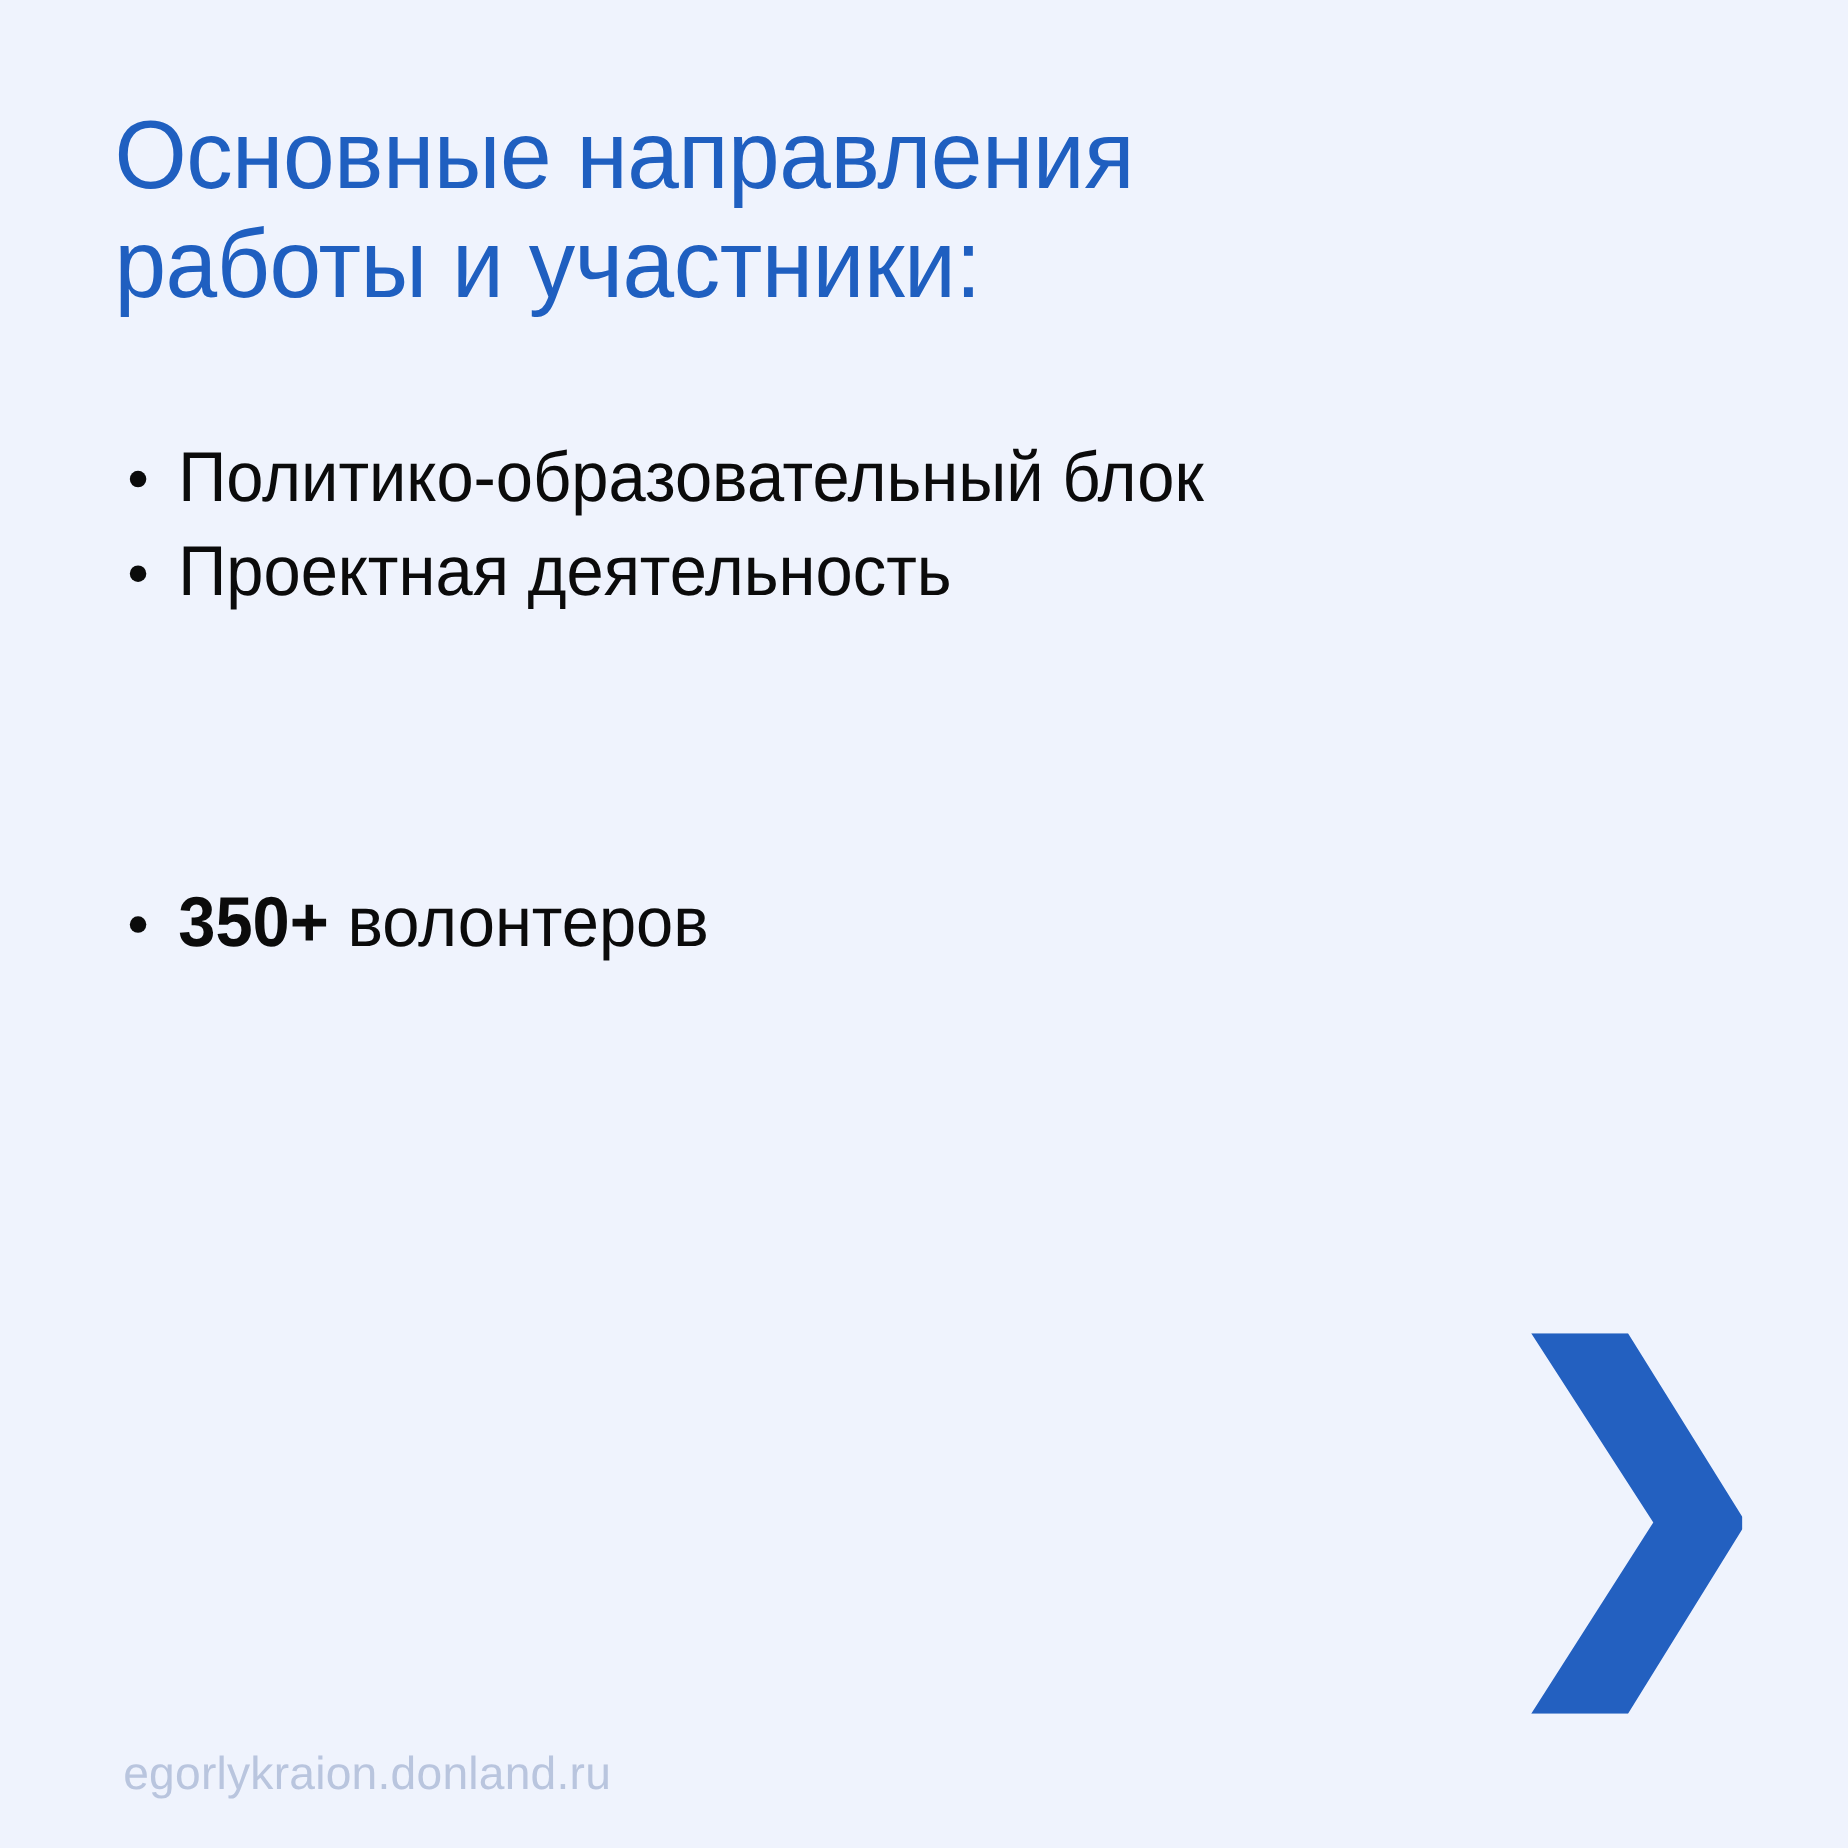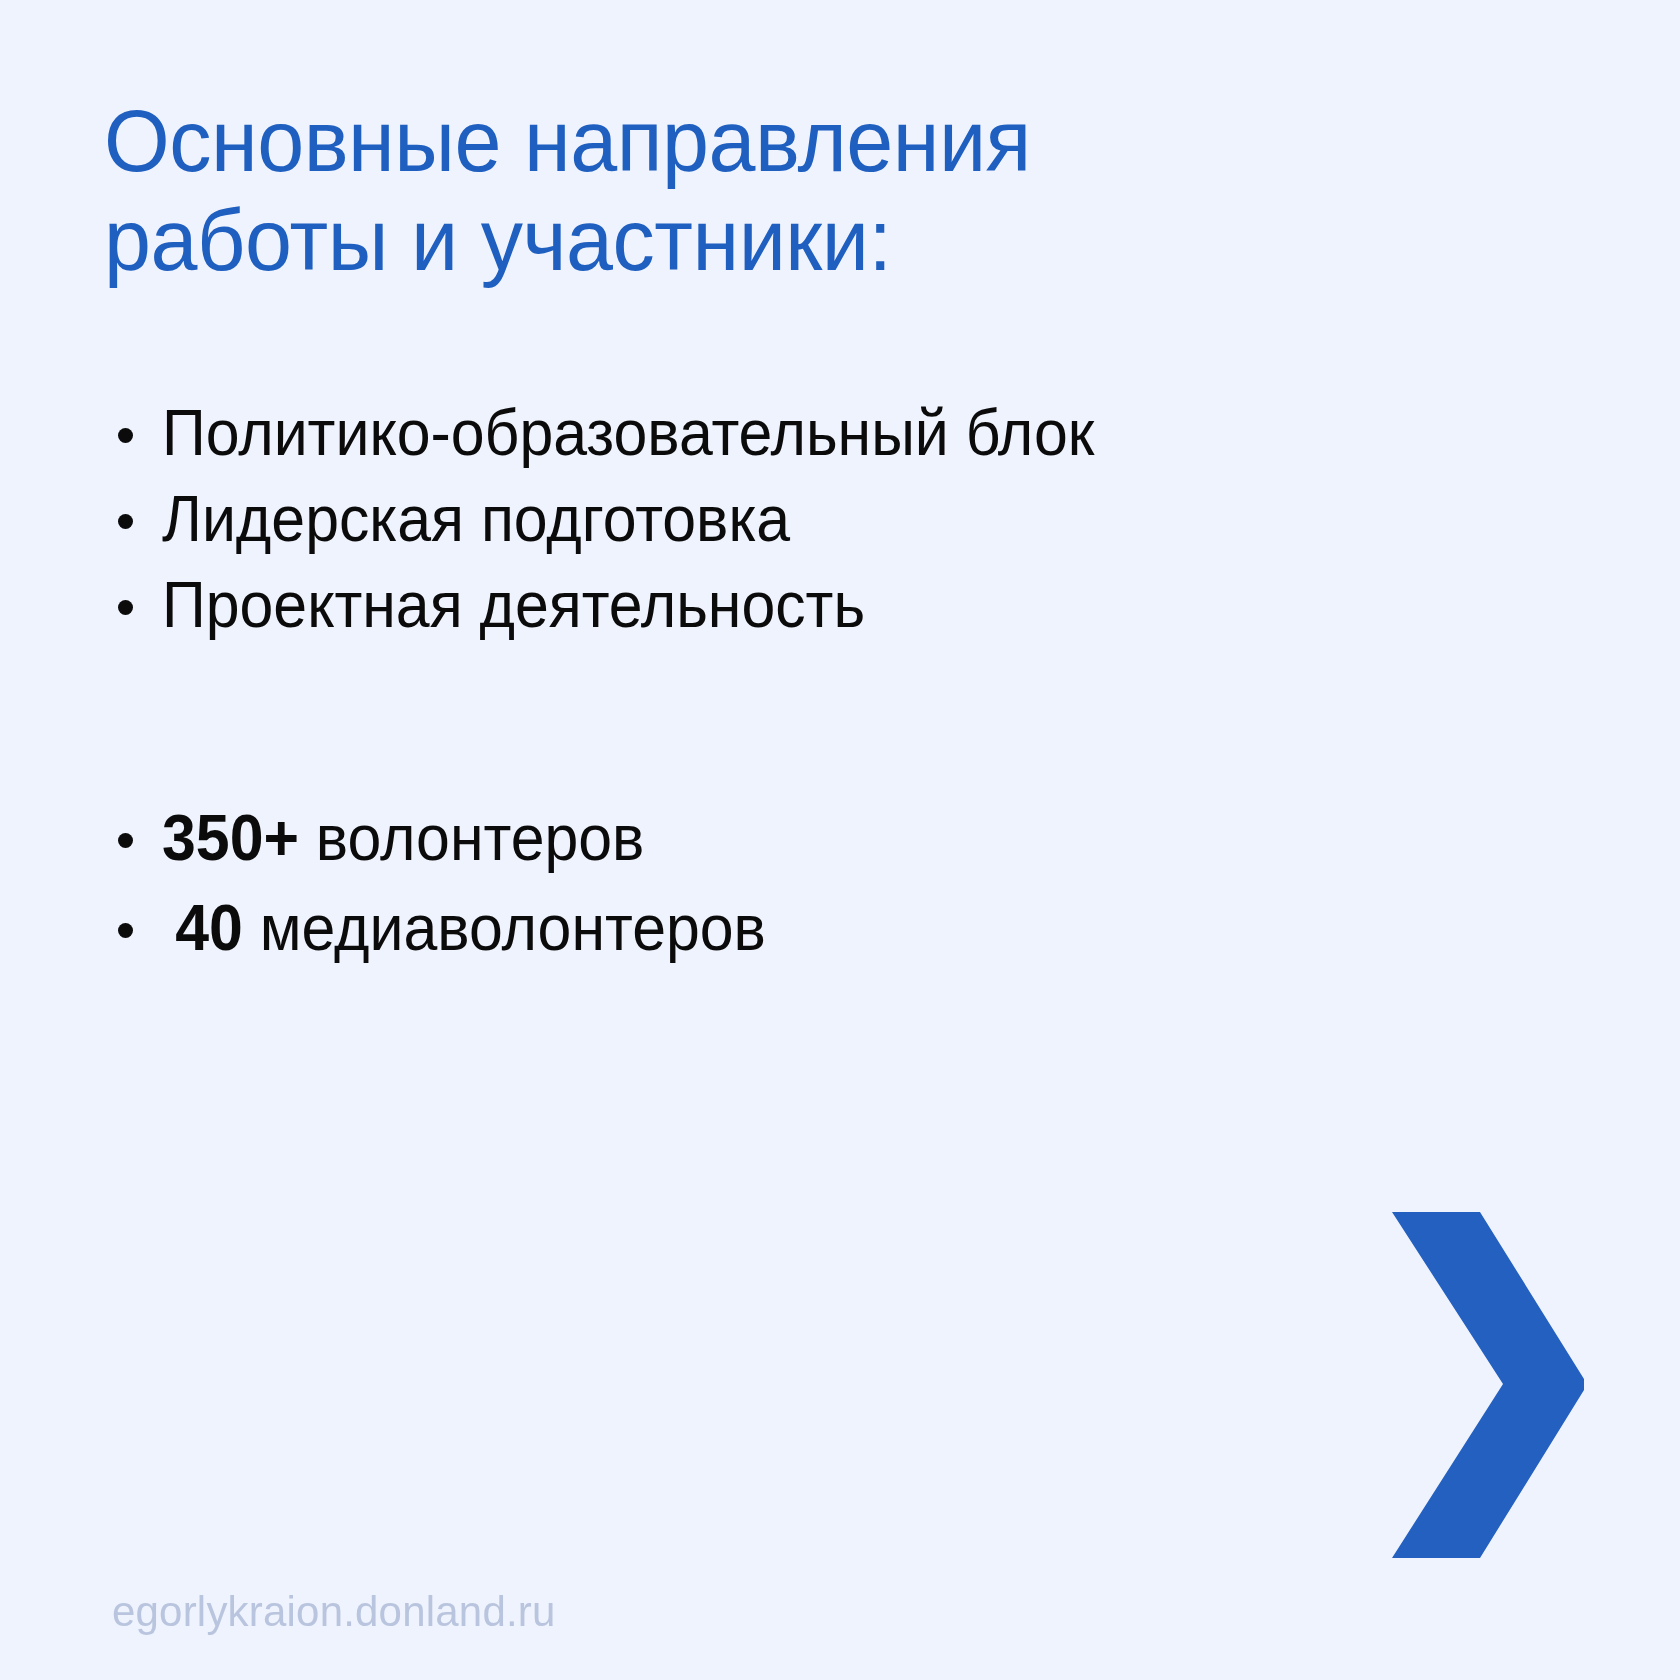--- a/index.html
+++ b/index.html
@@ -126,44 +126,36 @@
     <span class="title-line">работы и участники:</span>
   </div>
 
   <div class="bullets group-a">
 
     <div class="bullet-row tight">
       <span class="bullet-dot"></span>
       <span class="bullet-text">Политико-образовательный блок</span>
     </div>
 
-    <div class="bullet-row tight">
-      <span class="bullet-dot"></span>
-      <span class="bullet-text">Лидерская подготовка</span>
-    </div>
 
     <div class="bullet-row tight">
       <span class="bullet-dot"></span>
       <span class="bullet-text">Проектная деятельность</span>
     </div>
 
 
   </div>
 
   <div class="bullets group-b">
 
     <div class="bullet-row">
       <span class="bullet-dot"></span>
       <span class="bullet-text"><span class="num">350+</span><span> волонтеров</span></span>
     </div>
 
-    <div class="bullet-row">
-      <span class="bullet-dot"></span>
-      <span class="bullet-text"><span class="indent-sp"></span><span class="num">40</span><span> медиаволонтеров</span></span>
-    </div>
 
 
   </div>
 
   <div class="chevron">
     <svg viewBox="0 0 226 346" preserveAspectRatio="none" aria-hidden="true">
       <polygon points="34,0 122,0 226,167 226,178 122,346 34,346 145,172" fill="#2360c0"></polygon>
     </svg>
   </div>
 

